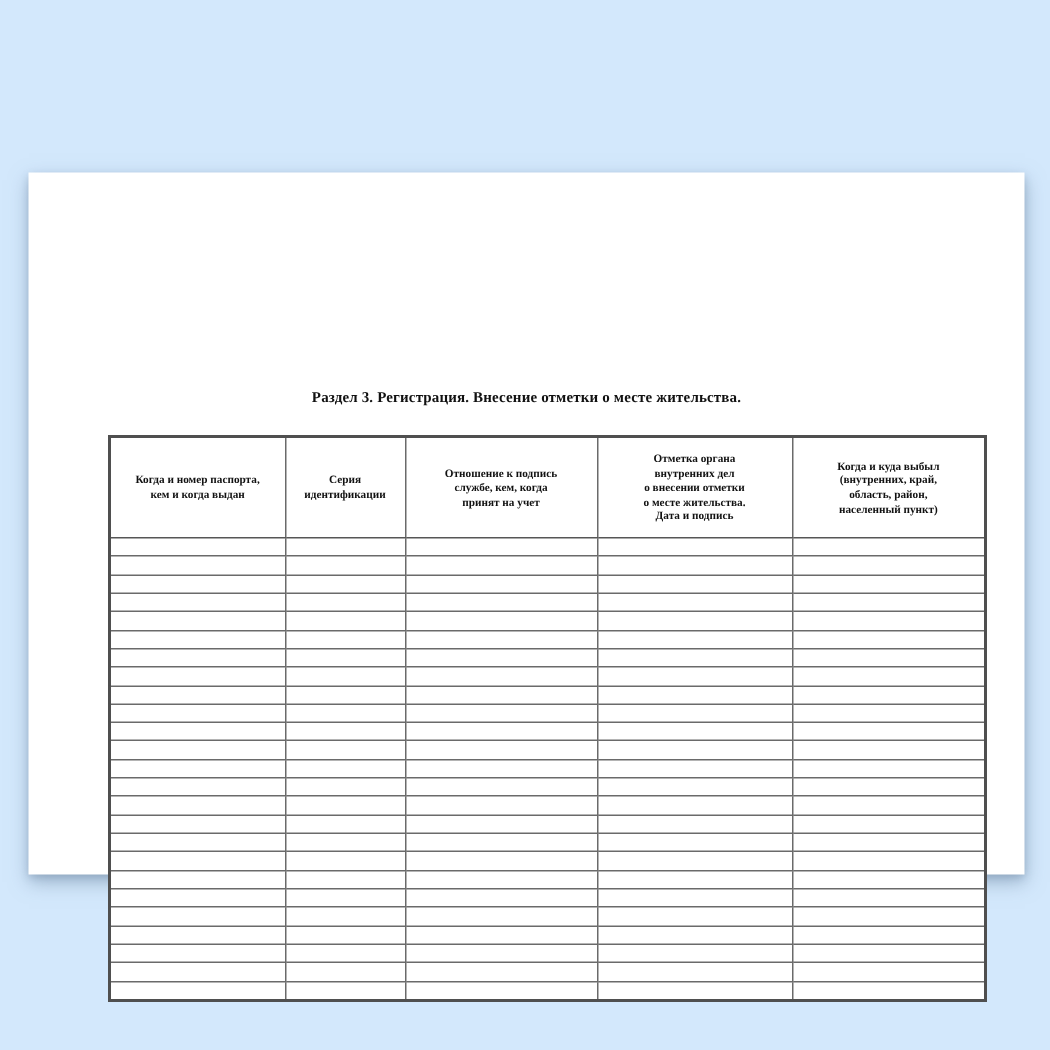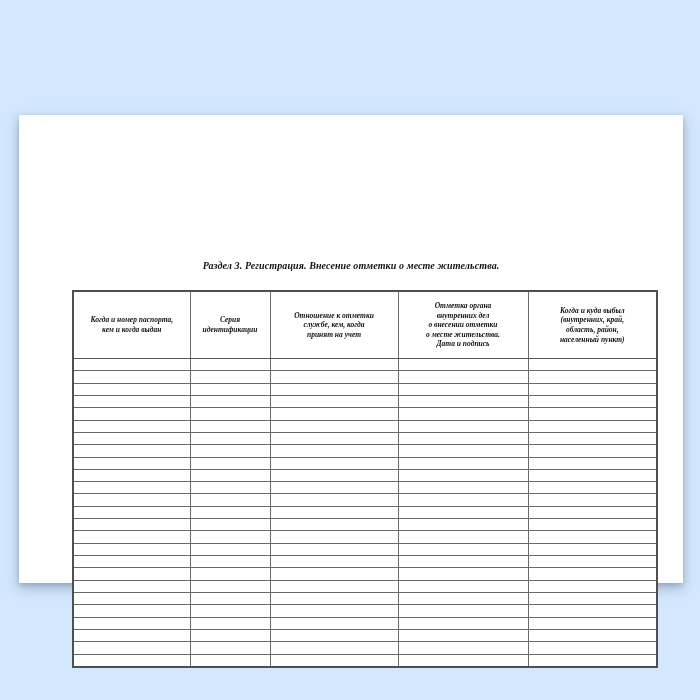--- a/index.html
+++ b/index.html
@@ -8,21 +8,20 @@
     width: 700px;
     height: 700px;
     overflow: hidden;
     font-family: "Liberation Serif", "DejaVu Serif", serif;
   }
   .stage {
     position: relative;
     width: 700px;
     height: 700px;
     background: #d3e8fc;
-    font-style: italic;
   }
   .sheet {
     position: absolute;
     left: 19px;
     top: 115px;
     width: 664px;
     height: 468px;
     background: #ffffff;
     box-shadow: 0 5px 12px rgba(104, 129, 158, 0.50),
                 0 2px 5px  rgba(104, 129, 158, 0.35);
@@ -88,21 +87,21 @@
           <col class="col-3">
           <col class="col-4">
           <col class="col-5">
       </colgroup>
       <thead>
         <tr id="header-row">
             <th>Когда и номер паспорта,
 кем и когда выдан</th>
             <th>Серия
 идентификации</th>
-            <th>Отношение к отметки
+            <th>Отношение к подпись
 службе, кем, когда
 принят на учет</th>
             <th>Отметка органа
 внутренних дел
 о внесении отметки
 о месте жительства.
 Дата и подпись</th>
             <th>Когда и куда выбыл
 (внутренних, край,
 область, район,

